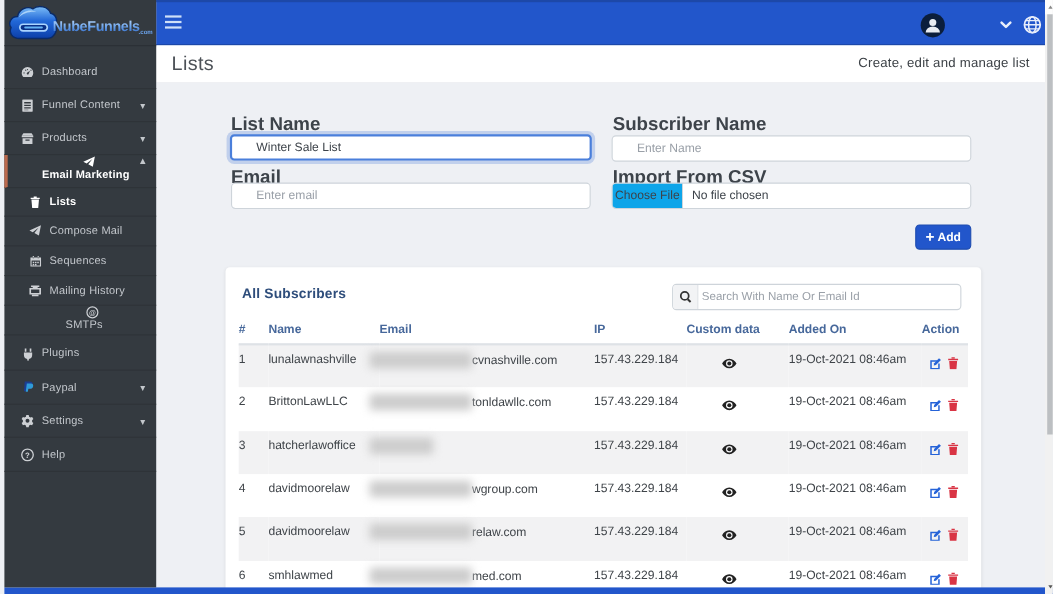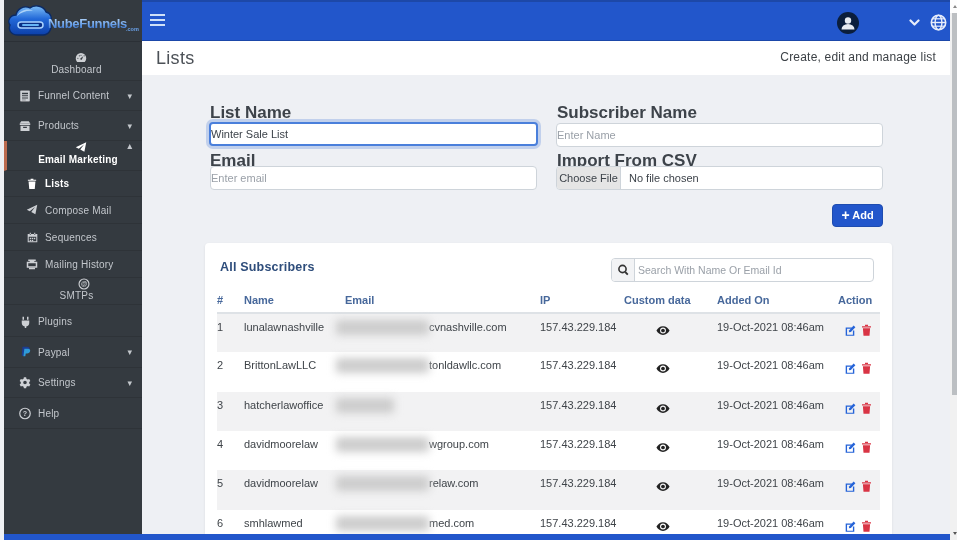--- a/index.html
+++ b/index.html
@@ -30,27 +30,27 @@
 
 
 #pagehead { position:absolute; left:138px; top:41px; width:808px; height:34px; background:#fff; box-shadow:0 1px 2px rgba(0,0,0,.06); }
 #pagehead h1 { position:absolute; left:14px; top:7px; font-size:18px; font-weight:normal; color:#4c5157; letter-spacing:.3px; }
 #pagehead .sub2 { position:absolute; right:14px; top:9px; font-size:12px; letter-spacing:.2px; font-weight:normal; color:#3c4146; }
 
 
 #content { position:absolute; left:138px; top:75px; width:808px; height:459px; background:#eef0f4; }
 
 label.f { position:absolute; font-size:17px; font-weight:bold; color:#3d434a; }
-.inp { position:absolute; height:24px; background:#fff; border:1px solid #ced4da; border-radius:4px; font-size:11px; color:#9aa0a8; line-height:22px; padding-left:0; }
+.inp { position:absolute; height:24px; background:#fff; border:1px solid #ced4da; border-radius:4px; font-size:11px; color:#9aa0a8; line-height:22px; padding-left:22px; }
 .inp.focus { border:2px solid #4a7fdb; box-shadow:0 0 0 3px rgba(60,110,210,.25); color:#3d434a; line-height:20px; }
 #btn-add { position:absolute; left:690px; top:129px; width:51px; height:23px; background:#2256cb; border:1px solid #1e4cb0; border-radius:4px; color:#fff; font-size:11px; font-weight:bold; text-align:center; line-height:21px; }
 
 
 #file { position:absolute; left:414px; top:91px; width:327px; height:24px; background:#fff; border:1px solid #ced4da; border-radius:4px; font-size:11px; }
-#file .cf { position:absolute; left:0; top:0; width:64px; height:22px; background:#e5e5e5; border-right:1px solid #ced4da; border-radius:3px 0 0 3px; color:#3d434a; text-align:center; line-height:22px; }
+#file .cf { position:absolute; left:0; top:0; width:64px; height:22px; background:#0ea5e9; border-right:1px solid #ced4da; border-radius:3px 0 0 3px; color:#3d434a; text-align:center; line-height:22px; }
 #file .nf { position:absolute; left:72px; top:0; line-height:22px; color:#3d434a; }
 
 
 #card { position:absolute; left:63px; top:168px; width:687px; height:366px; background:#fff; border-radius:4px; box-shadow:0 1px 3px rgba(0,0,0,.08); }
 #card h2 { position:absolute; left:15px; top:17px; font-size:12.5px; color:#2e4d7b; letter-spacing:.2px; }
 #search { position:absolute; left:406px; top:15px; width:263px; height:24px; border:1px solid #ced4da; border-radius:4px; background:#fff; }
 #search .sic { position:absolute; left:0; top:0; width:23px; height:22px; background:#f2f3f5; border-right:1px solid #ced4da; border-radius:3px 0 0 3px; }
 #search .sph { position:absolute; left:26px; top:0; line-height:22px; font-size:10.5px; color:#9aa0a8; }
 
 table.tbl { position:absolute; left:12px; top:42px; width:663px; border-collapse:collapse; font-size:11px; table-layout:fixed; }
@@ -95,21 +95,21 @@
           <path d="M14 35 C7 35 4 30 6 25 C3 21 6 15 12 15 C13 9 20 5 26 8 C31 4 40 6 42 12 C47 13 49 19 46 23 C49 28 45 35 39 35 Z" fill="url(#cg)" stroke="#0a2a66" stroke-width="1.3"></path>
           <path d="M13 16 C16 10 24 8 29 11 C24 10 17 12 13 16 Z" fill="#bfe0fb" opacity=".8"></path>
           <rect x="14" y="22" width="25" height="6" rx="3" fill="#0a2f86" stroke="#aad4ff" stroke-width="1.5"></rect>
           <rect x="18" y="24" width="17" height="2" rx="1" fill="#66b4f5"></rect>
           <text x="44" y="28" font-family="Liberation Sans, sans-serif" font-size="13" font-weight="bold" fill="url(#tg)" letter-spacing="-0.3">NubeFunnels</text>
           <text x="122" y="31" font-family="Liberation Sans, sans-serif" font-size="5.5" font-weight="bold" fill="#6ba3ec">.com</text>
         </g>
       </svg>
     </div>
 
-    <div class="mitem" style="top:51px; height:30px;flex-direction:column;">
+    <div class="mitem" style="top:51px; height:30px;">
       <span class="mi">
           <svg width="13" height="13" viewBox="0 0 16 16" fill="#cdd0d4">
             <path d="M8 2a7 7 0 0 0-7 7c0 1.9.77 3.6 2 4.9h10A6.98 6.98 0 0 0 15 9a7 7 0 0 0-7-7zm0 2.2c.4 0 .8.33.8.75s-.36.75-.8.75-.8-.33-.8-.75.4-.75.8-.75zM3.8 9.8c-.44 0-.8-.33-.8-.75s.36-.75.8-.75.8.33.8.75-.36.75-.8.75zm2-3.3c-.44 0-.8-.33-.8-.75s.36-.75.8-.75.8.33.8.75-.36.75-.8.75zm3.4 4.2c-.5.5-1.3.5-1.8 0s-.5-1.3 0-1.8L11 6.4 9.2 10.7zm3-4.2c-.44 0-.8-.33-.8-.75s.36-.75.8-.75.8.33.8.75-.36.75-.8.75z"></path>
           </svg>
         </span>
       <span class="mt">Dashboard</span>
     </div>
     <div class="mitem" style="top:81px; height:30px;">
       <span class="mi">
           <svg width="12" height="12" viewBox="0 0 16 16" fill="#cdd0d4">

